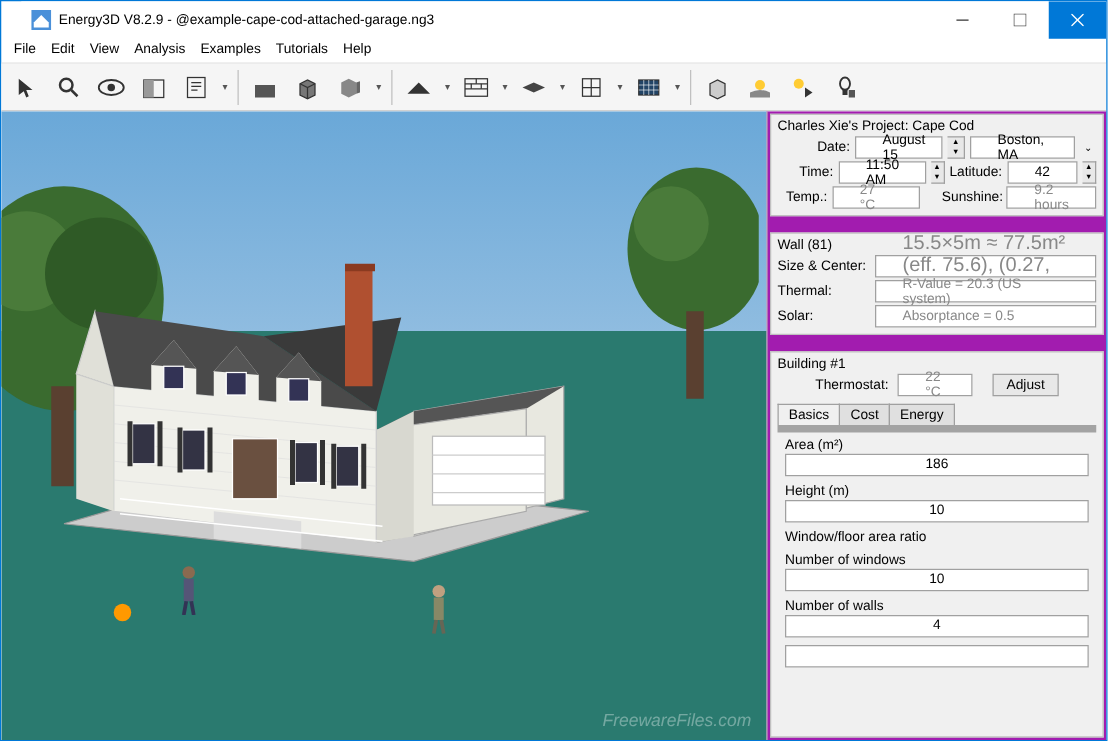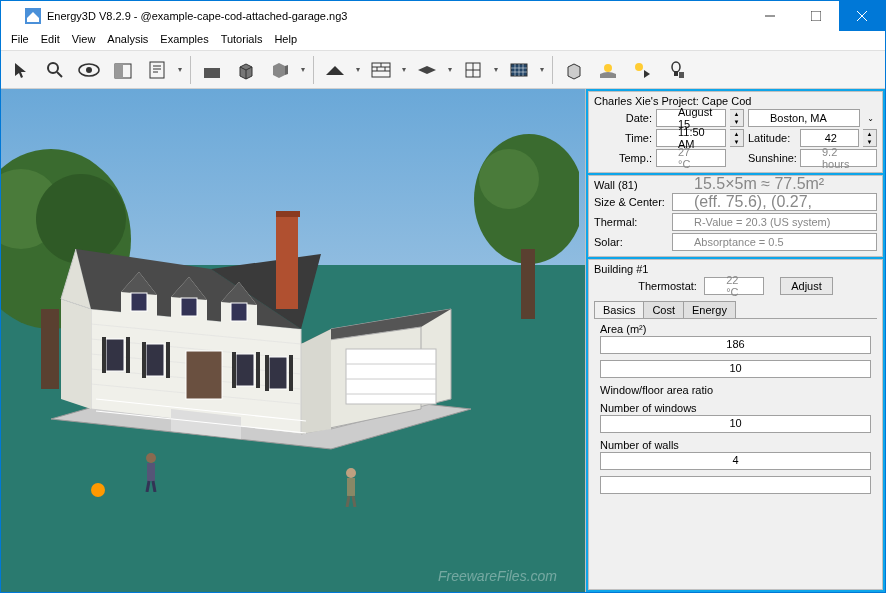--- a/index.html
+++ b/index.html
@@ -10,35 +10,35 @@
 .wbtn { width: 46px; height: 30px; display: flex; align-items: center; justify-content: center; color: #333; }
 .menubar { height: 20px; display: flex; align-items: flex-start; padding: 0 4px; gap: 0; border-bottom: 1px solid #e0e0e0; }
 .menubar .mitem { padding: 2px 6px; }
 .toolbar { height: 38px; display: flex; align-items: center; padding: 2px 4px; gap: 2px; border-bottom: 1px solid #d0d0d0; background: #f5f5f5; }
 .tbtn { width: 32px; height: 32px; display: flex; align-items: center; justify-content: center; border: 1px solid transparent; }
 .tsep { width: 1px; height: 28px; background: #c0c0c0; margin: 0 3px; }
 .tdrop { width: 10px; display: flex; align-items: center; justify-content: center; font-size: 8px; color: #555; }
 .content { flex: 1; display: flex; overflow: hidden; }
 .viewport { flex: 1; background: linear-gradient(#6aa8d8 0%, #8fbce0 35%, #2a7a6f 35%, #2a7a6f 100%); position: relative; overflow: hidden; }
 .house { position: absolute; left: 50px; top: 110px; width: 430px; height: 280px; }
-.sidebar { width: 300px; background: #0ea5e9; border-left: 1px solid #c0c0c0; display: flex; flex-direction: column; overflow-y: auto; padding: 2px; gap: 2px; }
+.sidebar { width: 272px; background: #a21caf; border-left: 1px solid #c0c0c0; display: flex; flex-direction: column; overflow-y: auto; padding: 2px; gap: 13px; }
 .panel { border: 1px solid #c0c0c0; background: #f0f0f0; padding: 3px 5px; }
 .prow { display: flex; align-items: center; gap: 4px; margin: 2px 0; justify-content: center; }
 .plabel { width: 58px; text-align: right; }
 .pinput { border: 1px solid #a0a0a0; background: #fff; padding: 1px 21px; height: 18px; flex: 1; display: flex; align-items: center; }
 .spinner { width: 14px; height: 18px; border: 1px solid #a0a0a0; border-left: none; display: flex; flex-direction: column; background: #e8e8e8; }
 .spinner div { flex: 1; font-size: 6px; display: flex; align-items: center; justify-content: center; }
 .btn { border: 1px solid #a0a0a0; background: #e8e8e8; padding: 2px 10px; }
-.tabs { display: flex; border-bottom: 1px solid #a3a3a3; margin-bottom: 4px; }
+.tabs { display: flex; border-bottom: 6px solid #a3a3a3; margin-bottom: 4px; }
 .tab { border: 1px solid #a0a0a0; border-bottom: none; padding: 2px 8px; background: #e0e0e0; margin-right: -1px; }
 .tab.active { background: #f0f0f0; position: relative; z-index: 1; }
 .field-group { margin: 2px 6px 6px 6px; }
 .field-label { margin-bottom: 1px; }
 .field-value { border: 1px solid #a0a0a0; background: #fff; text-align: center; padding: 1px; height: 18px; }
-.watermark { position: absolute; bottom: 8px; right: 28px; color: rgba(255,255,255,0.35); font-size: 14px; font-style: italic; }
+.watermark { position: absolute; bottom: 8px; right: 12px; color: rgba(255,255,255,0.35); font-size: 14px; font-style: italic; }
 </style>
 </head>
 <body>
 
 <div class="titlebar">
   <svg class="title-icon" viewBox="0 0 16 16">
       <rect width="16" height="16" fill="#4a90d9"></rect>
       <path d="M2 10 L8 4 L14 10 L14 14 L2 14 Z" fill="#fff"></path>
     </svg>
   <span>Energy3D V8.2.9 - @example-cape-cod-attached-garage.ng3</span>
@@ -359,20 +359,21 @@
       <div class="tabs">
         <div class="tab active">Basics</div>
         <div class="tab">Cost</div>
         <div class="tab">Energy</div>
       </div>
       <div class="field-group">
         <div class="field-label">Area (m²)</div>
         <div class="field-value">186</div>
       </div>
       <div class="field-group">
+        <div class="field-label">Height (m)</div>
         <div class="field-value">10</div>
       </div>
       <div class="field-group">
         <div class="field-label">Window/floor area ratio</div>
       </div>
       <div class="field-group">
         <div class="field-label">Number of windows</div>
         <div class="field-value">10</div>
       </div>
       <div class="field-group">

